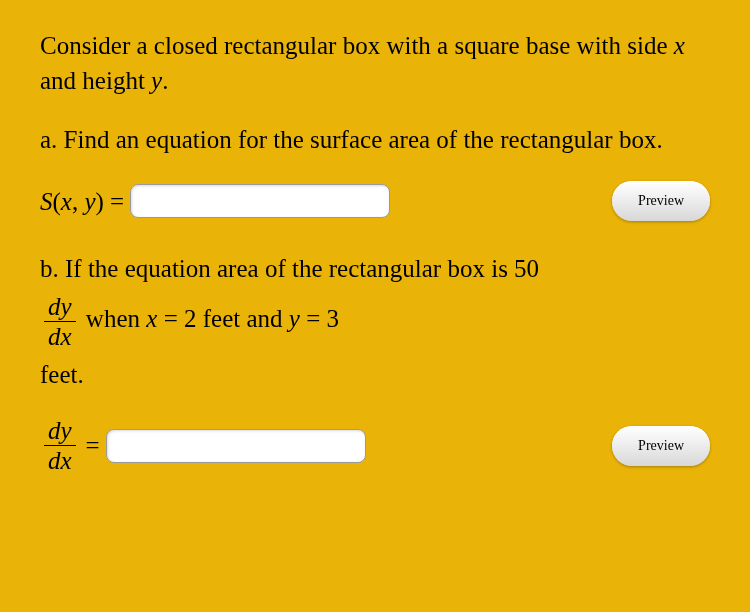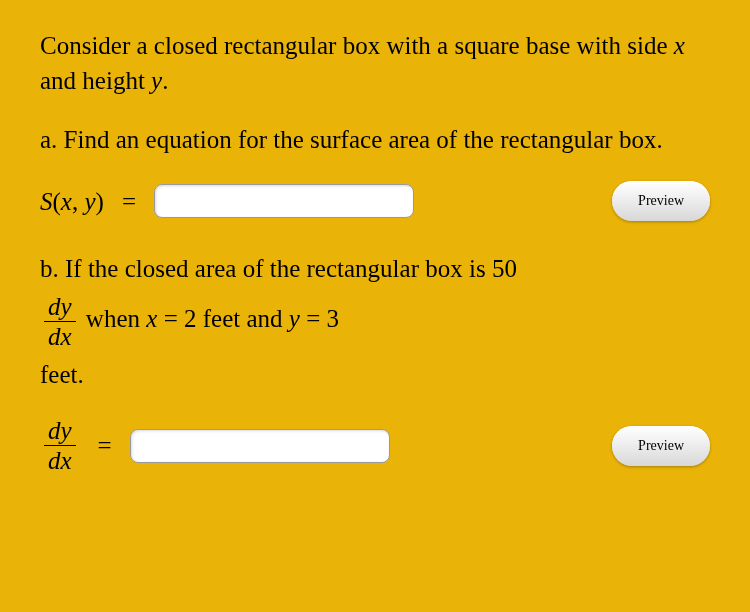--- a/index.html
+++ b/index.html
@@ -21,21 +21,21 @@
   .paragraph {
     margin-bottom: 24px;
   }
   .math-var {
     font-style: italic;
     font-family: 'Times New Roman', serif;
   }
   .input-row {
     display: flex;
     align-items: center;
-    gap: 12px;
+    gap: 0;
     margin-bottom: 30px;
   }
   .input-box {
     width: 260px;
     height: 34px;
     border: 1px solid #9a9a9a;
     border-radius: 8px;
     background: #ffffff;
     box-shadow: inset 1px 1px 3px rgba(0,0,0,0.15);
     font-size: 18px;
@@ -93,21 +93,21 @@
     <span>
       <span class="math-var">S</span><span>(</span><span class="math-var">x</span><span>, </span><span class="math-var">y</span><span>)</span>
     </span>
     <span class="eq">=</span>
     <input type="text" class="input-box" style="">
     <span class="spacer"></span>
     <button class="preview-btn">Preview</button>
   </div>
 
   <div class="paragraph" style="margin-bottom:10px;">
-    <span>b. If the closed area of the rectangular box is </span><span>50</span>
+    <span>b. If the equation area of the rectangular box is </span><span>50</span>
     <br>
     <span class="fraction">
         <span class="num">dy</span>
         <span class="den">dx</span>
       </span><span> when </span><span class="math-var">x</span><span> = </span><span>2 feet</span><span> and </span><span class="math-var">y</span><span> = </span><span>3</span>
     <br>
     <span>feet.</span>
   </div>
 
   <div class="input-row" style="margin-top:18px;">

